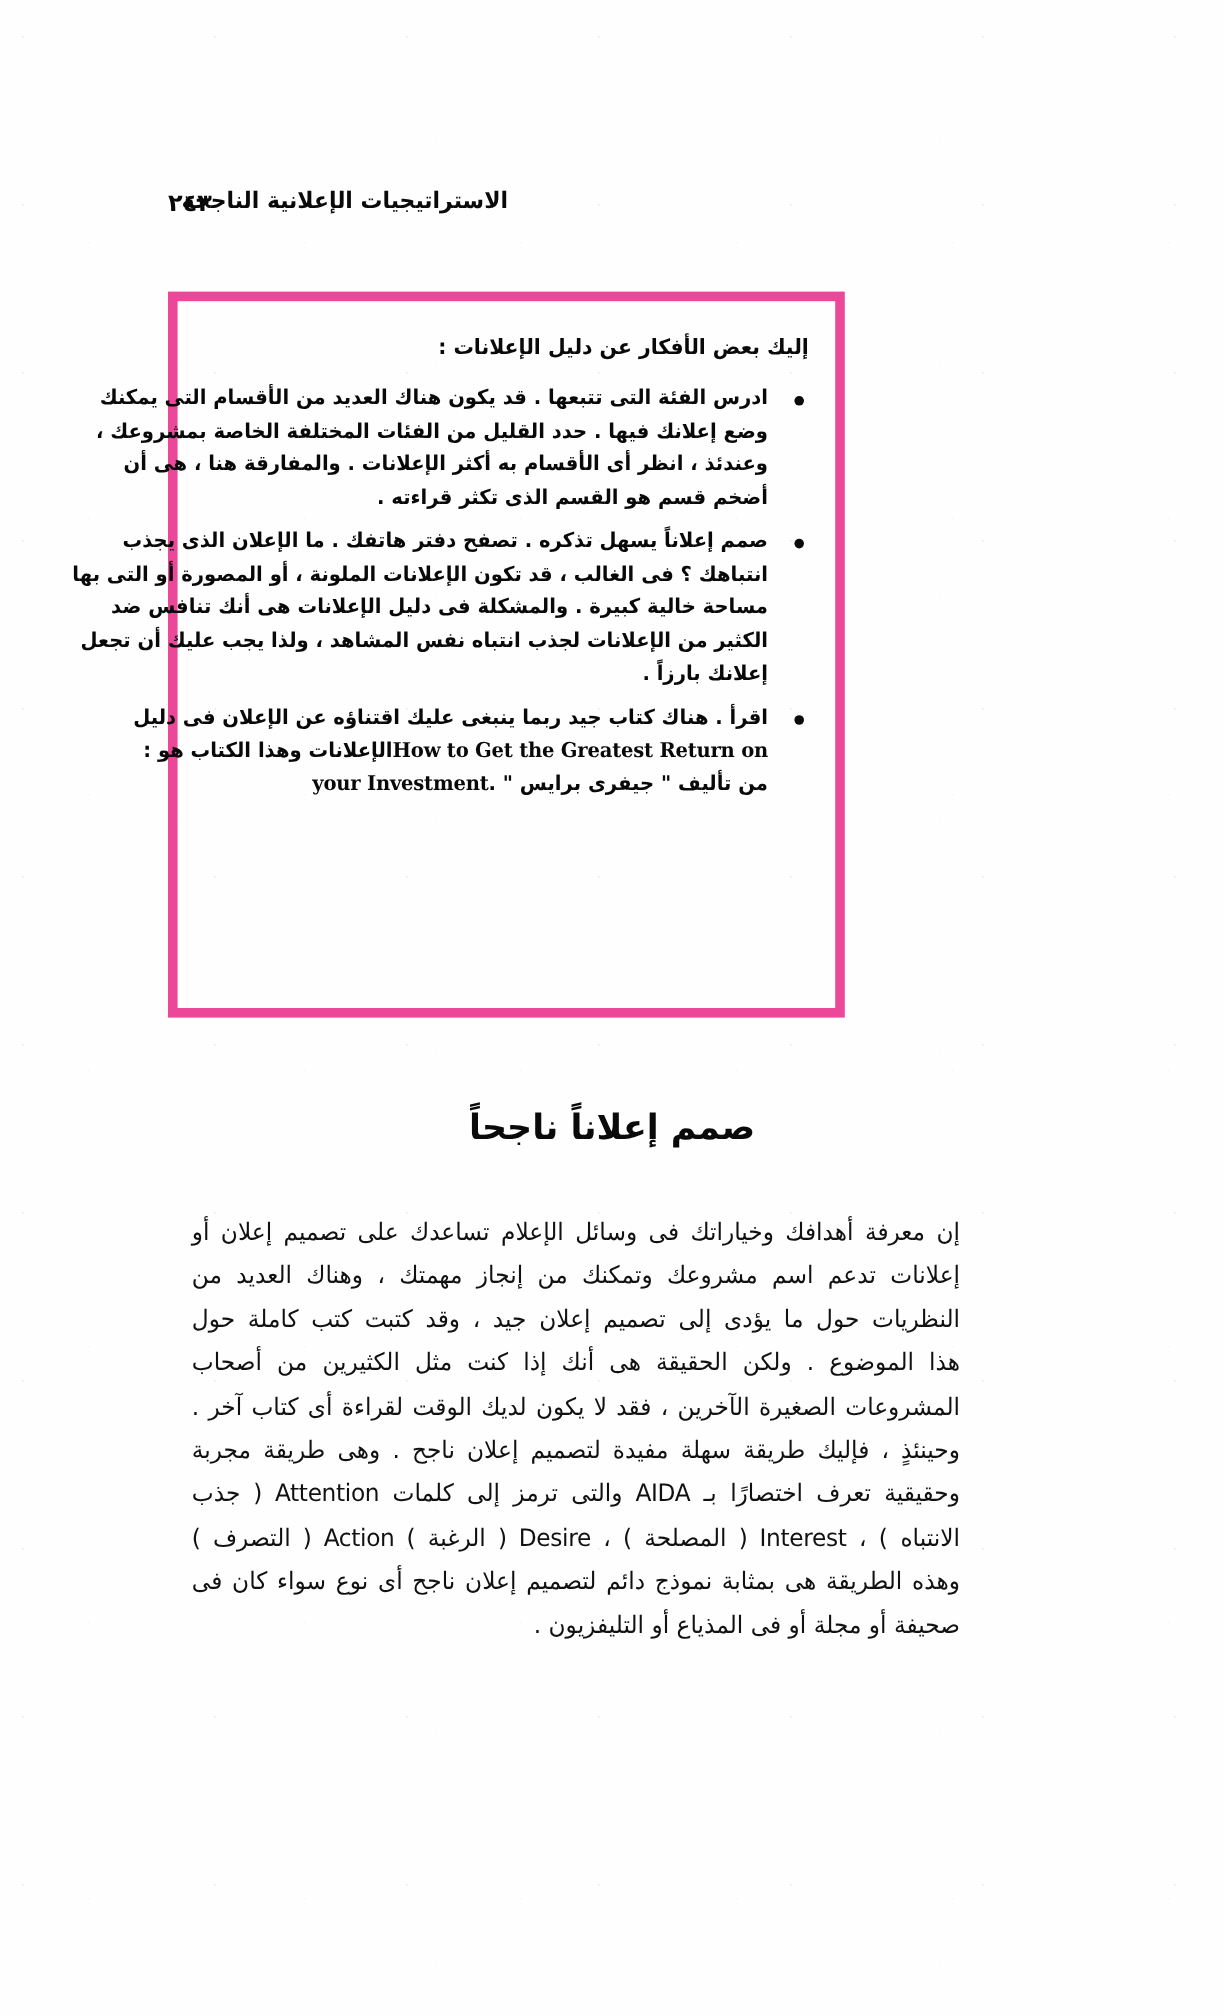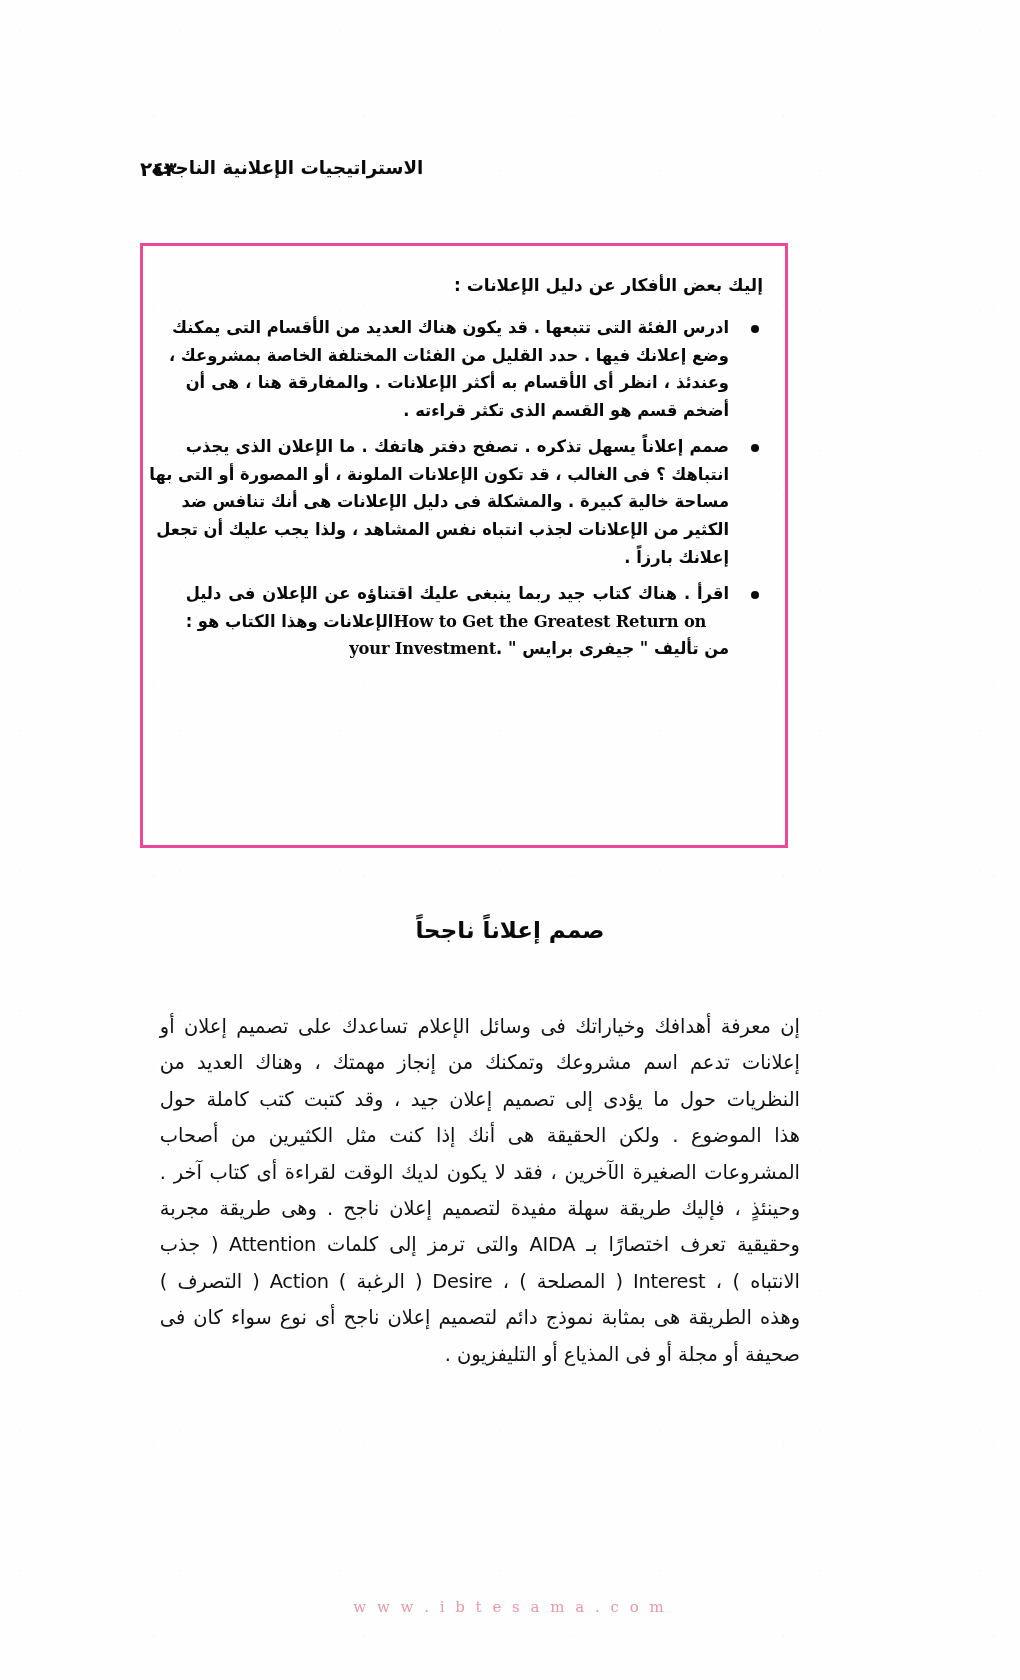--- a/index.html
+++ b/index.html
@@ -56,23 +56,23 @@
     letter-spacing: 1px;
     color: #0a0a0a;
     direction: rtl;
   }
 
   
   .tip-box {
     position: absolute;
     top: 243px;
     left: 140px;
-    width: 648px;
+    width: 564px;
     min-height: 605px;
-    border: 3px solid #ec4899;
+    border: 8px solid #ec4899;
     box-sizing: border-box;
     padding: 26px 22px 20px 20px;
     direction: rtl;
   }
   .tip-box-intro {
     font-size: 17.5px;
     font-weight: 700;
     line-height: 1.5;
     text-align: right;
     color: #090909;
@@ -134,21 +134,21 @@
     text-align-last: right;
   }
 
   
   .section-heading {
     position: absolute;
     top: 898px;
     left: 0;
     width: 1020px;
     text-align: center;
-    font-size: 23px;
+    font-size: 29px;
     font-weight: 700;
     letter-spacing: -1px;
     color: #0a0a0a;
     direction: rtl;
   }
 
   
   .body-copy {
     position: absolute;
     top: 1008px;
@@ -253,16 +253,15 @@
     <span class="body-line">النظريات حول ما يؤدى إلى تصميم إعلان جيد ، وقد كتبت كتب كاملة حول</span>
     <span class="body-line">هذا الموضوع . ولكن الحقيقة هى أنك إذا كنت مثل الكثيرين من أصحاب</span>
     <span class="body-line">المشروعات الصغيرة الآخرين ، فقد لا يكون لديك الوقت لقراءة أى كتاب آخر .</span>
     <span class="body-line">وحينئذٍ ، فإليك طريقة سهلة مفيدة لتصميم إعلان ناجح . وهى طريقة مجربة</span>
     <span class="body-line">وحقيقية تعرف اختصارًا بـ AIDA والتى ترمز إلى كلمات Attention ( جذب</span>
     <span class="body-line">الانتباه ) ، Interest ( المصلحة ) ، Desire ( الرغبة ) Action ( التصرف )</span>
     <span class="body-line">وهذه الطريقة هى بمثابة نموذج دائم لتصميم إعلان ناجح أى نوع سواء كان فى</span>
     <span class="body-line tail">صحيفة أو مجلة أو فى المذياع أو التليفزيون .</span>
   </div>
 
-  <div class="footer-watermark">w w w . i b t e s a m a . c o m</div>
 
   <div class="scan-noise"></div>
 </div>
 
 </body></html>

